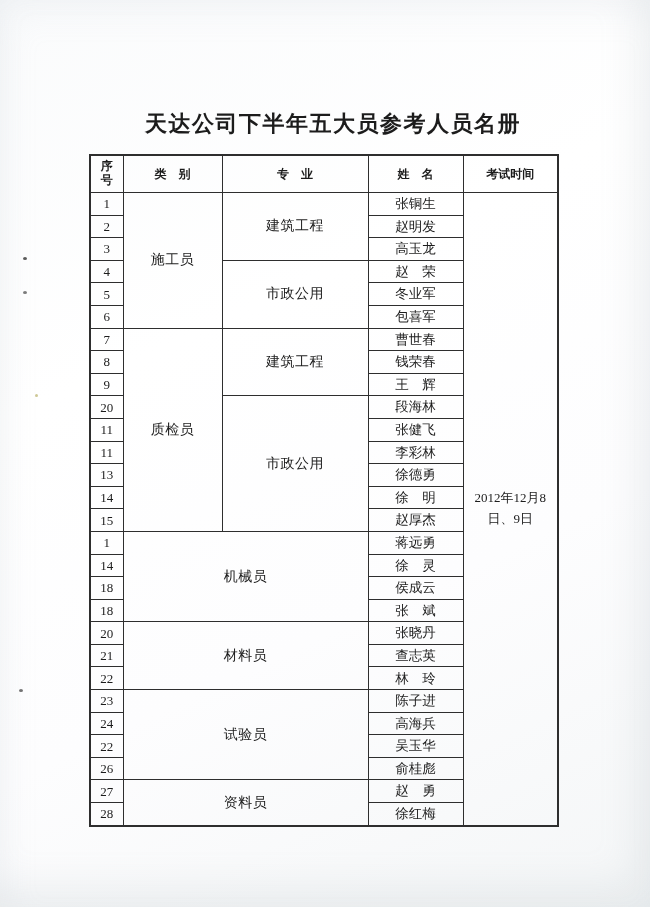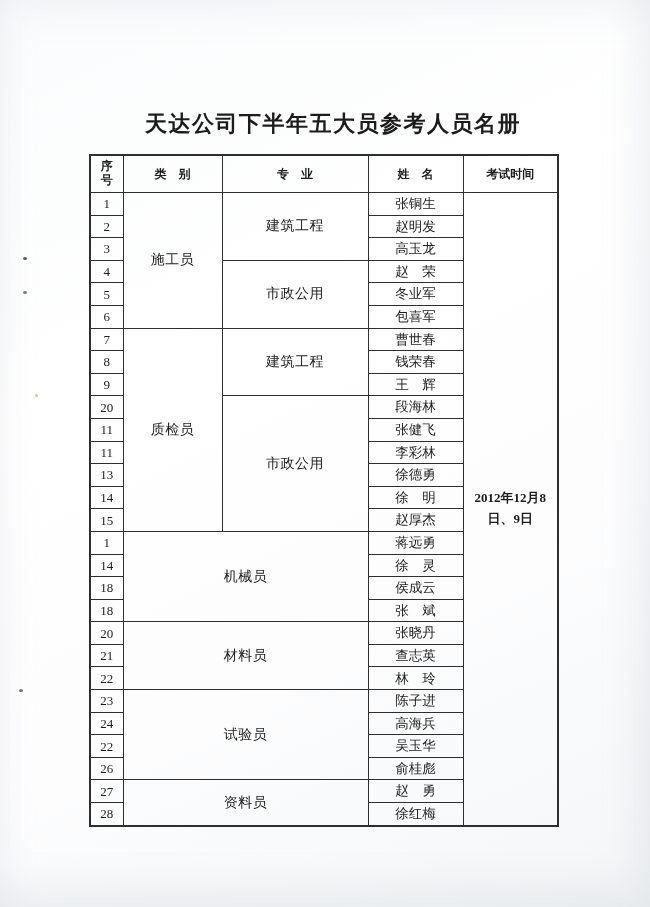--- a/index.html
+++ b/index.html
@@ -60,21 +60,20 @@
   }
   td.c-no{font-size:13px;}
   td.c-cat, td.c-spec{font-size:14px;letter-spacing:0.5px;margin-left:13px;}
   td.c-name{font-weight:400;}
   td.c-time{
     font-size:13px;
     text-align:left;
     padding:0 5px;
     line-height:1.6;
     word-break:break-all;
-    font-weight:bold;
   }
   .speck{
     position:absolute;
     border-radius:50%;
     background:#5a5a5a;
   }
   .speck.s1{left:23px;top:257px;width:4px;height:3px;}
   .speck.s2{left:23px;top:291px;width:4px;height:3px;opacity:.8;}
   .speck.s3{left:35px;top:394px;width:3px;height:3px;background:#b9b06a;opacity:.7;}
   .speck.s4{left:19px;top:689px;width:4px;height:3px;opacity:.85;}

